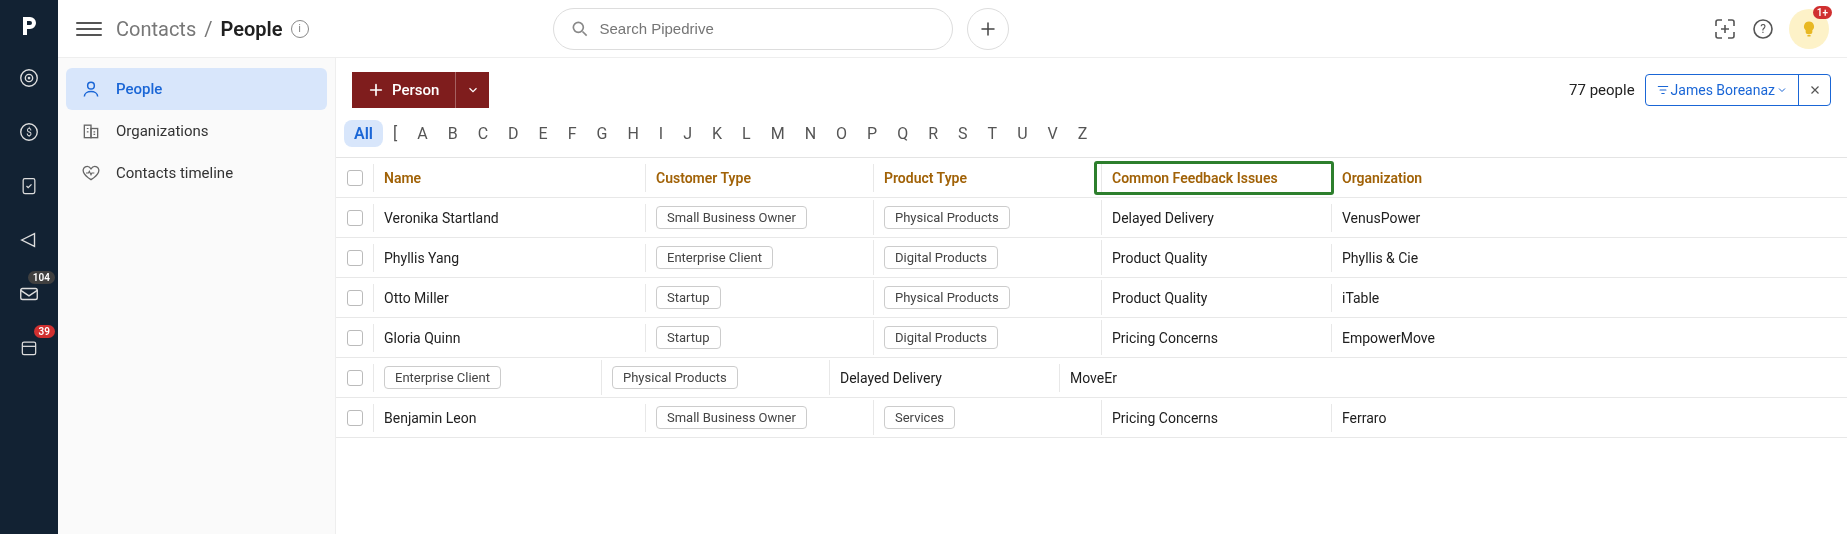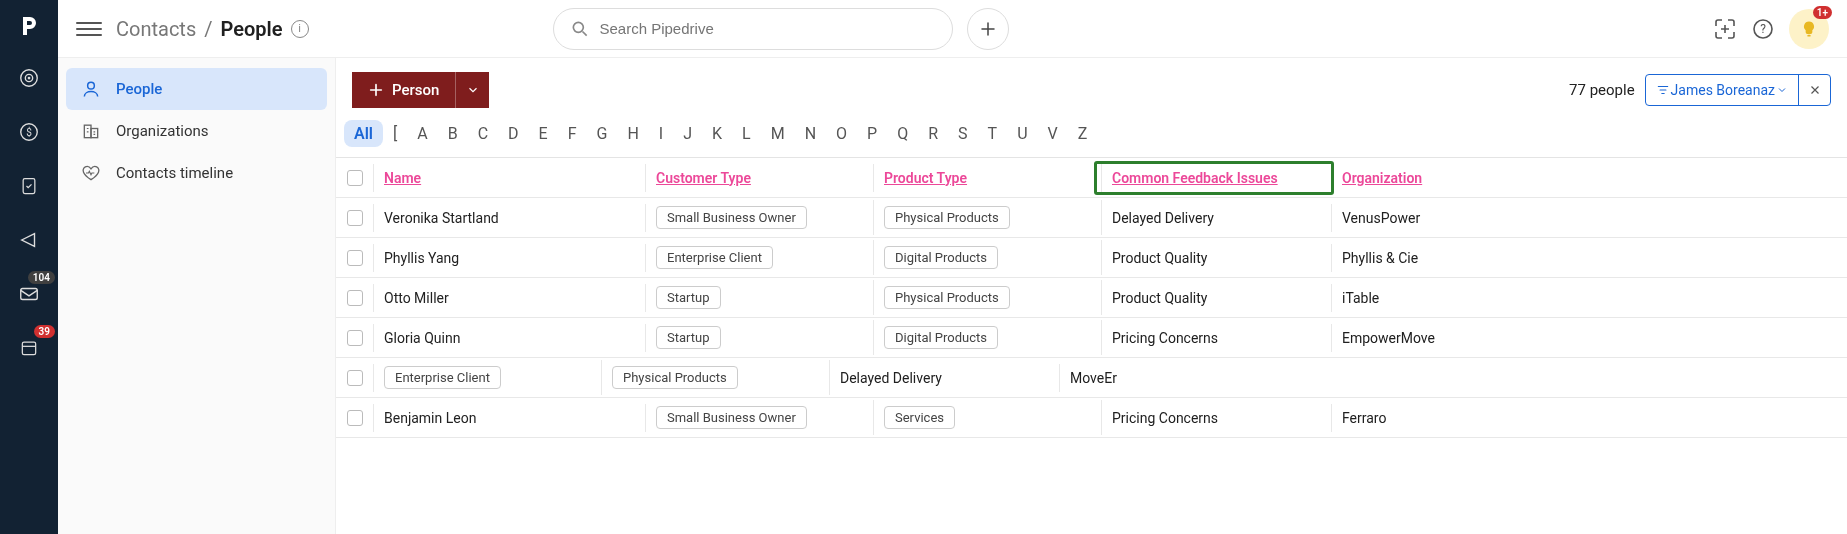--- a/index.html
+++ b/index.html
@@ -55,21 +55,21 @@
 .filter-pill .fp-main { display:flex; align-items:center; gap:1px; padding:7px 10px; color:#1a66d6; font-size:14px; cursor:pointer;}
 .filter-pill .fp-close { width:32px; display:flex; align-items:center; justify-content:center; border-left:1px solid #1a66d6; color:#555; cursor:pointer; align-self:stretch;}
 
 .alpha-row { display:flex; gap:0; padding:4px 8px 10px; }
 .alpha-row .ab { padding:4px 10px; font-size:16px; color:#555; cursor:pointer; border-radius:8px;}
 .alpha-row .ab.active { background:#d8e6fb; color:#1a66d6; font-weight:600;}
 
 
 .tbl { border-top:1px solid #e4e4e4; }
 .row { display:flex; border-bottom:1px solid #e8e8e8; align-items:center; min-height:40px;}
-.row.header { font-weight:600; color:#ec4899; background:#fff;text-decoration:underline;}
+.row.header { font-weight:600; color:#a16207; background:#fff;}
 .cell { padding:6px 10px; border-right:1px solid #e8e8e8; display:flex; align-items:center;}
 .cell.chk { width:38px; justify-content:center;}
 .cell.name { width:272px; }
 .cell.ctype { width:228px; }
 .cell.ptype { width:228px; }
 .cell.feedback { width:230px; }
 .cell.org { flex:1; border-right:none;}
 .row.header .cell.feedback { position:relative; }
 .row.header .cell.feedback::before { content:""; position:absolute; inset:-3px -3px -3px -8px; border:3px solid #2d7f2d; border-radius:3px; pointer-events:none;}
 .checkbox { width:16px; height:16px; border:1.5px solid #bbb; border-radius:3px; cursor:pointer;}

